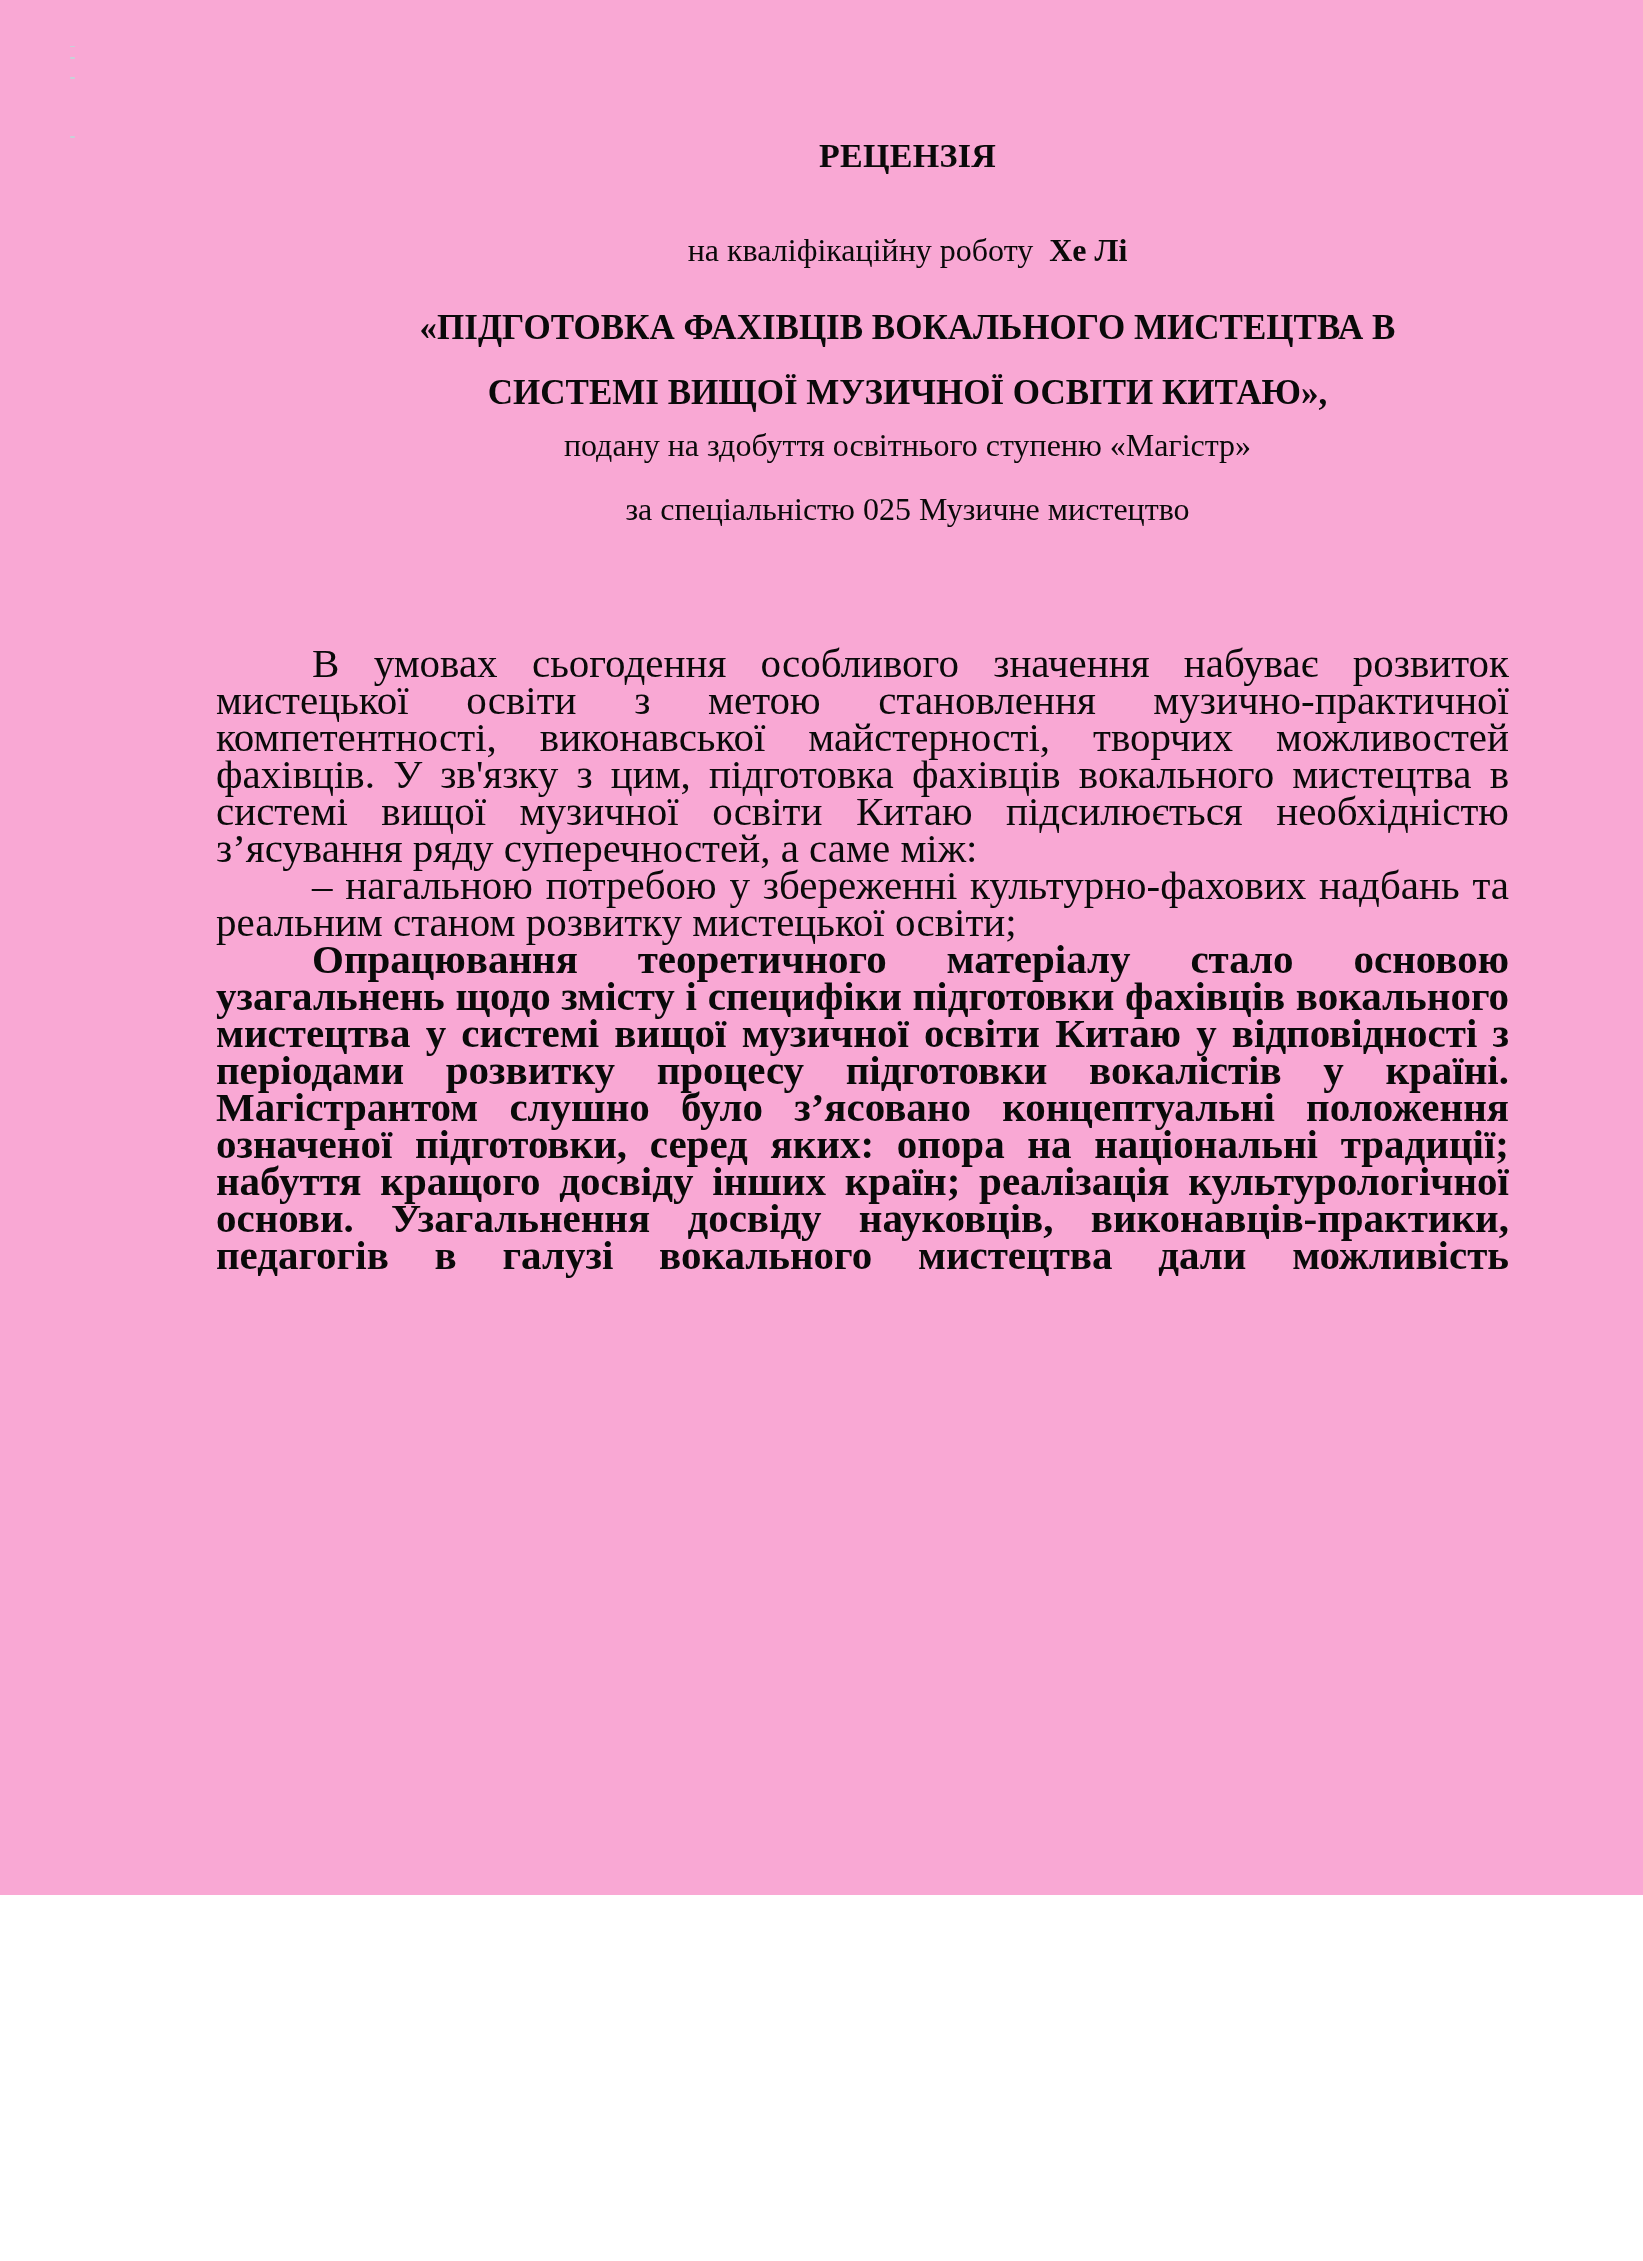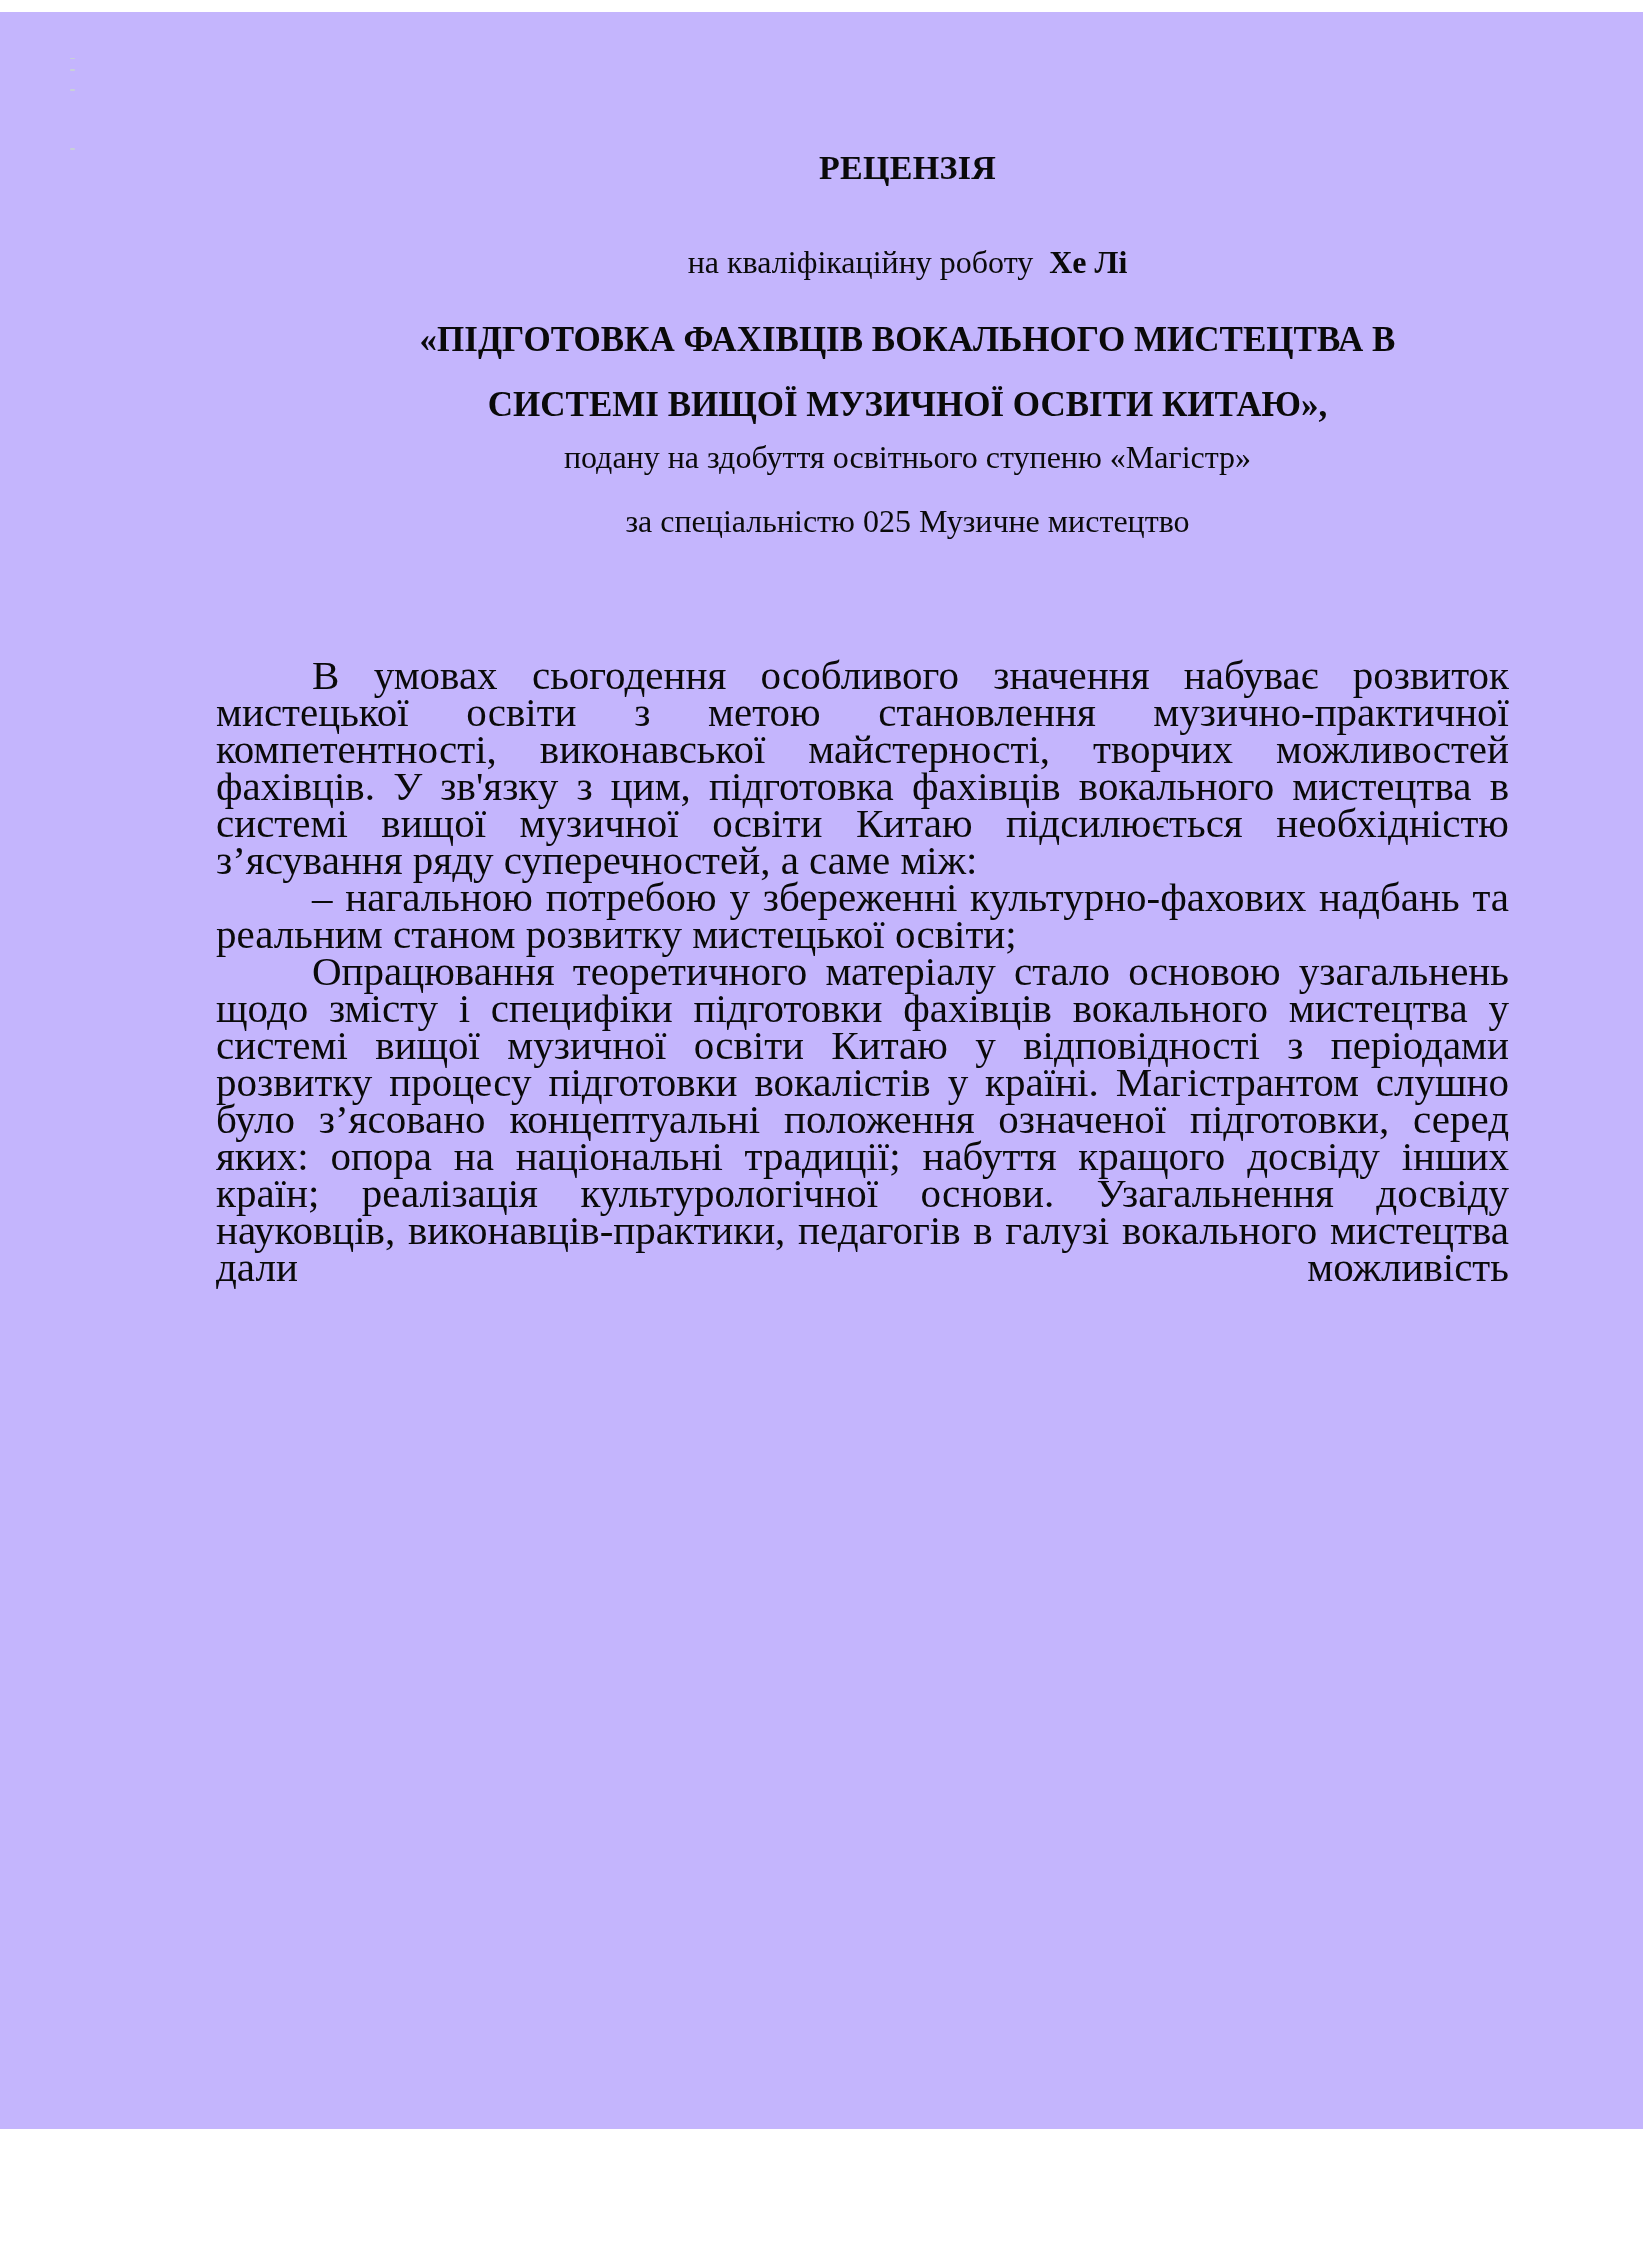--- a/index.html
+++ b/index.html
@@ -10,24 +10,24 @@
     body {
       width: 1643px;
       height: 2261px;
       position: relative;
       overflow: hidden;
       font-family: "Liberation Serif", "DejaVu Serif", serif;
       color: #0a0a0a;
     }
     .page {
       position: absolute;
-      left: 0; top: 12px;
+      left: 0; top: 0;
       width: 1643px;
-      height: 2117px;
-      background: #c4b5fd;
+      height: 1895px;
+      background: #f9a8d4;
     }
     .margin-marks {
       position: absolute;
       left: 70px;
       top: 39px;
       width: 13px;
       height: 117px;
     }
     .margin-marks span {
       position: absolute;
@@ -97,20 +97,21 @@
     }
     .body-text p.dash2 {
       text-indent: 96px;
     }
     .body-text p.dash2 .dash-gap {
       display: inline-block;
       width: 76px;
     }
     .body-text p.cont {
       text-align-last: justify;
+      font-weight: bold;
     }
   </style>
 </head>
 <body>
 
 <div class="page">
 
   <div class="margin-marks">
     <span style="top:6.5px"></span>
     <span style="top:18px"></span>

